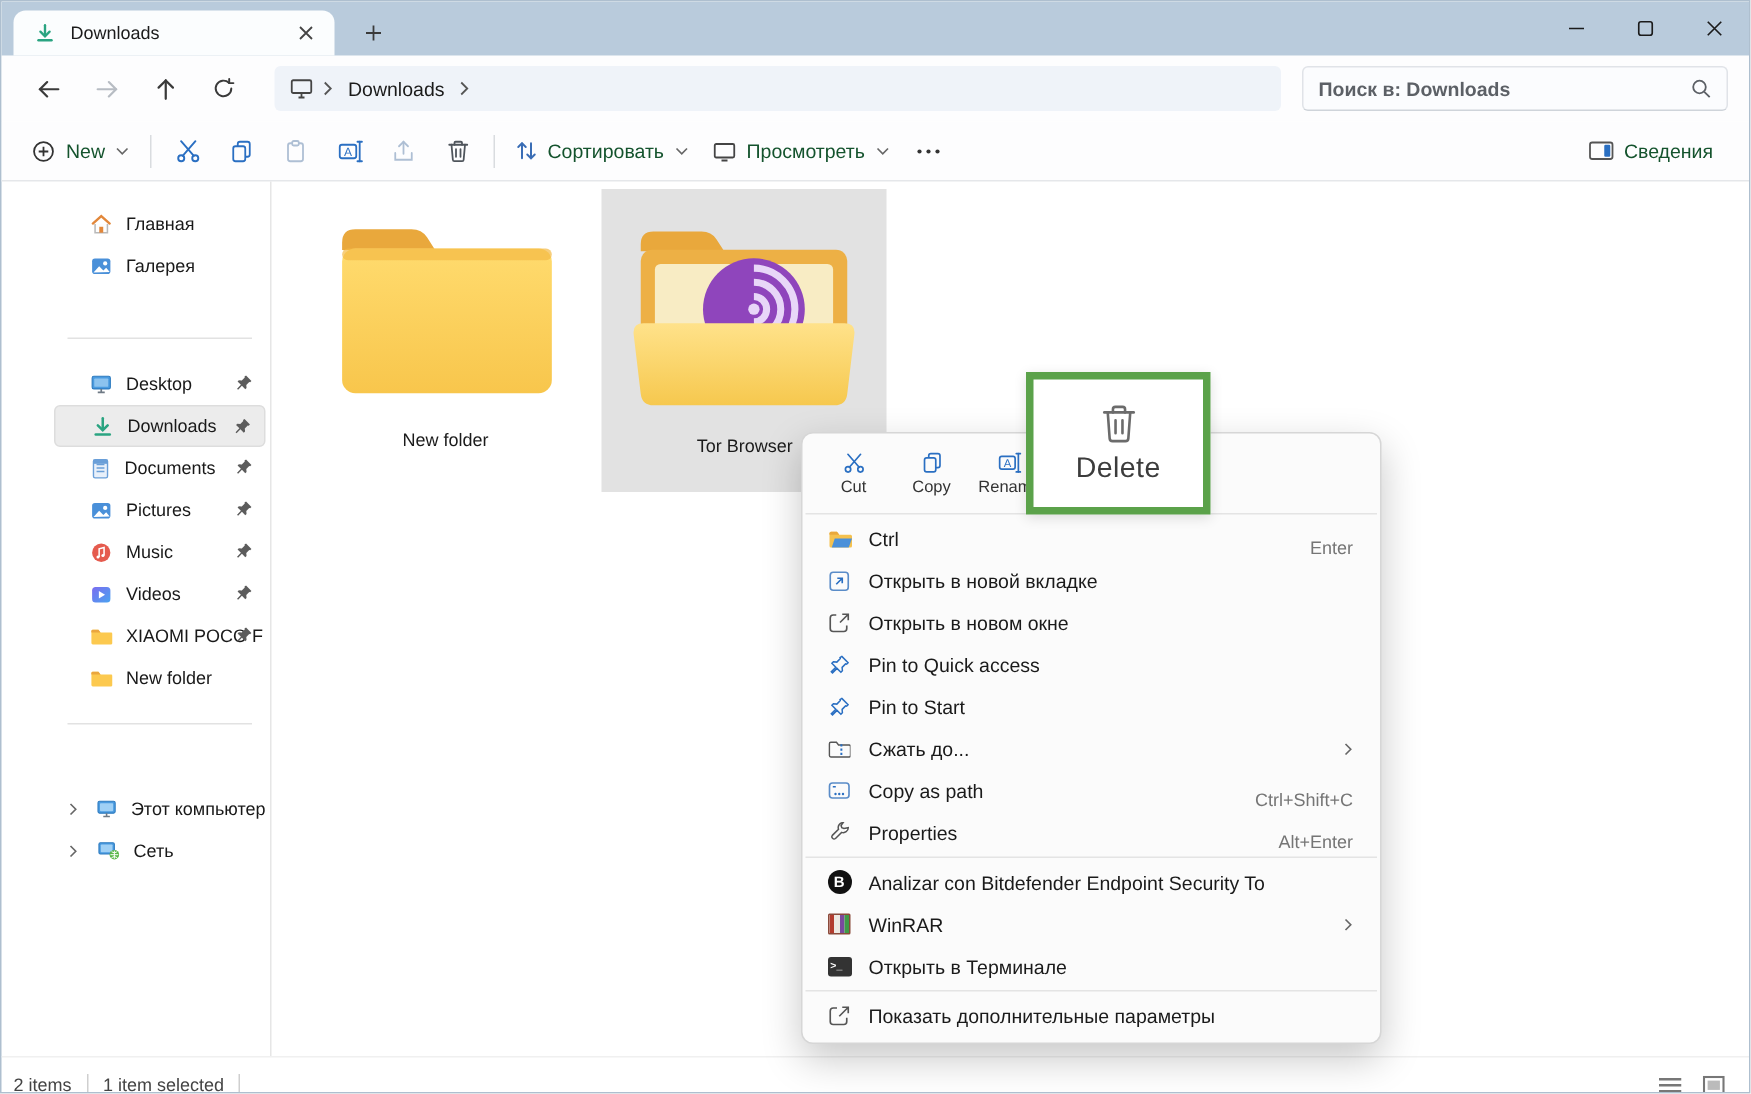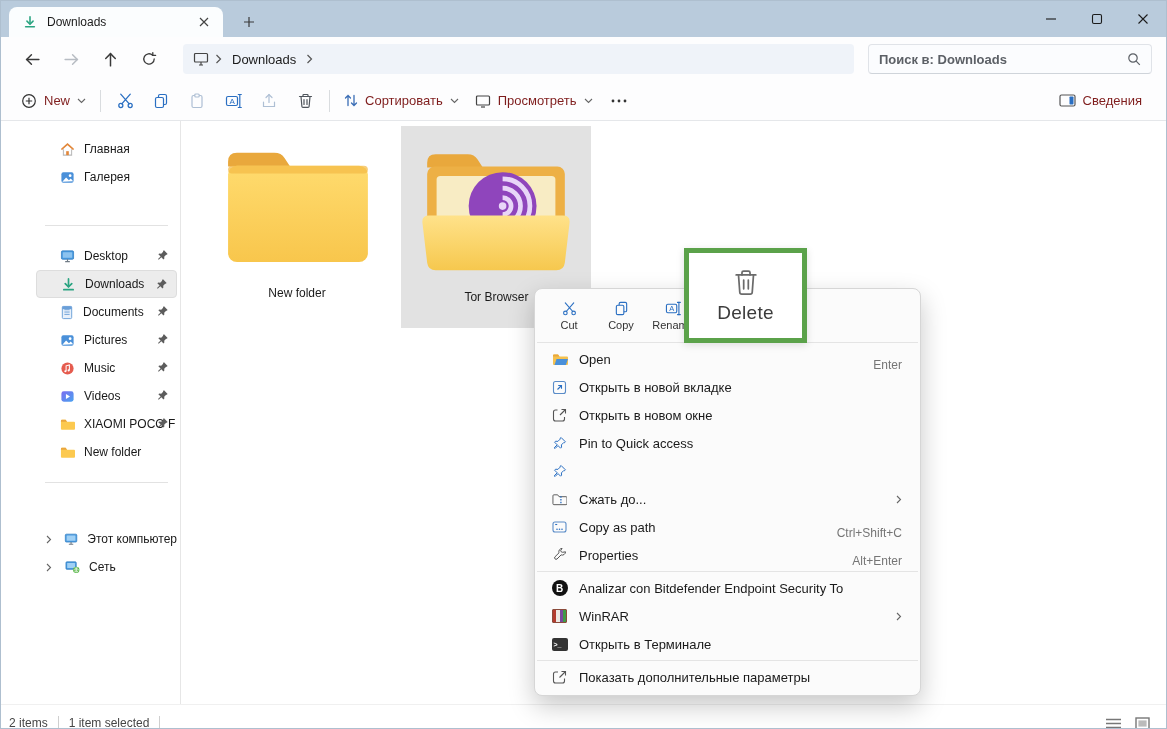--- a/index.html
+++ b/index.html
@@ -34,21 +34,21 @@
     width:284px; height:30px; background:#fbfcfe; border:1px solid #e0e3e8; border-bottom-color:#cfd4da;
     border-radius:4px; display:flex; align-items:center; padding:0 10px;
   }
   .search-field input{
     border:none; outline:none; background:transparent; flex:1; font-size:13px;
     font-family:"Liberation Sans",sans-serif; color:#1b1b1b;font-weight:bold;
   }
   .search-field input::placeholder{ color:#5c6066; opacity:1; }
   
   .toolbar{ height:40px; background:#fdfdfe; border-bottom:1px solid #e5e7ea; display:flex; align-items:center; padding:0 16px 0 12px; }
-  .tb-btn{ display:flex; align-items:center; gap:7px; padding:5px 8px; border-radius:4px; font-size:13px; color:#7f1d1d; }
+  .tb-btn{ display:flex; align-items:center; gap:7px; padding:5px 8px; border-radius:4px; font-size:13px; color:#14532d; }
   .tb-icon-btn{ width:36px; height:30px; display:flex; align-items:center; justify-content:center; border-radius:4px; }
   .tb-sep{ width:1px; height:22px; background:#d9dcdf; margin:0 6px; }
   .tb-spacer{ flex:1; }
   
   .app-body{ display:flex; height:583px;padding-left:32px; }
   .sidebar{ width:148px; border-right:1px solid #e6e6e6; padding-top:14px; flex-shrink:0; }
   .side-item{
     position:relative; height:28px; display:flex; align-items:center; gap:9px;
     padding-left:24px; margin:0 3px; border-radius:4px; font-size:12px; color:#191919; white-space:nowrap; overflow:hidden;
   }
@@ -574,21 +574,21 @@
     <div class="ctx-div"></div>
 
     <div class="ctx-item">
       <span class="mi">
           <svg width="16" height="13" viewBox="0 0 16 13">
             <path d="M1 2.5q0-1 1-1h4l1.5 2H15q1 0 1 1V11q0 1-1 1H2q-1 0-1-1z" fill="#f5c14e"></path>
             <path d="M1 2.5q0-1 1-1h4l1.5 2H1z" fill="#e9a83c"></path>
             <path d="M2.5 12L4.5 6h11.5L13.8 12z" fill="#4a90d9"></path>
           </svg>
         </span>
-      <span class="lbl">Open</span>
+      <span class="lbl">Ctrl</span>
       <span class="sc">Enter</span>
     </div>
     <div class="ctx-item">
       <span class="mi">
           <svg width="15" height="15" viewBox="0 0 15 15">
             <rect x="1.5" y="1.5" width="12" height="12" rx="2" fill="none" stroke="#5a8cc8" stroke-width="1.1"></rect>
             <path d="M5.5 9.5l4-4M6.2 5.5h3.3v3.3" fill="none" stroke="#2a6fc2" stroke-width="1.1"></path>
           </svg>
         </span>
       <span class="lbl">Открыть в новой вкладке</span>
@@ -609,20 +609,21 @@
           </svg>
         </span>
       <span class="lbl">Pin to Quick access</span>
     </div>
     <div class="ctx-item">
       <span class="mi">
           <svg width="14" height="14" viewBox="0 0 14 14">
             <path d="M8.2 1.6l4.2 4.2-1 1-.7-.2-2.3 2.3.2 2.3-1 1-2.6-2.6-3 3-.8-.8 3-3L1.6 6.2l1-1 2.3.2 2.3-2.3-.2-.7z" fill="none" stroke="#2a6fc2" stroke-width="1"></path>
           </svg>
         </span>
+      <span class="lbl">Pin to Start</span>
     </div>
     <div class="ctx-item">
       <span class="mi">
           <svg width="15" height="13" viewBox="0 0 16 13">
             <path d="M1 2.5q0-1 1-1h4l1.5 2H15q1 0 1 1V11q0 1-1 1H2q-1 0-1-1z" fill="none" stroke="#555" stroke-width="1"></path>
             <path d="M9.5 3v1.5M9.5 6v1.5M9.5 9v1.5" stroke="#2a6fc2" stroke-width="1.4"></path>
           </svg>
         </span>
       <span class="lbl">Сжать до...</span>
       <span class="sub">

